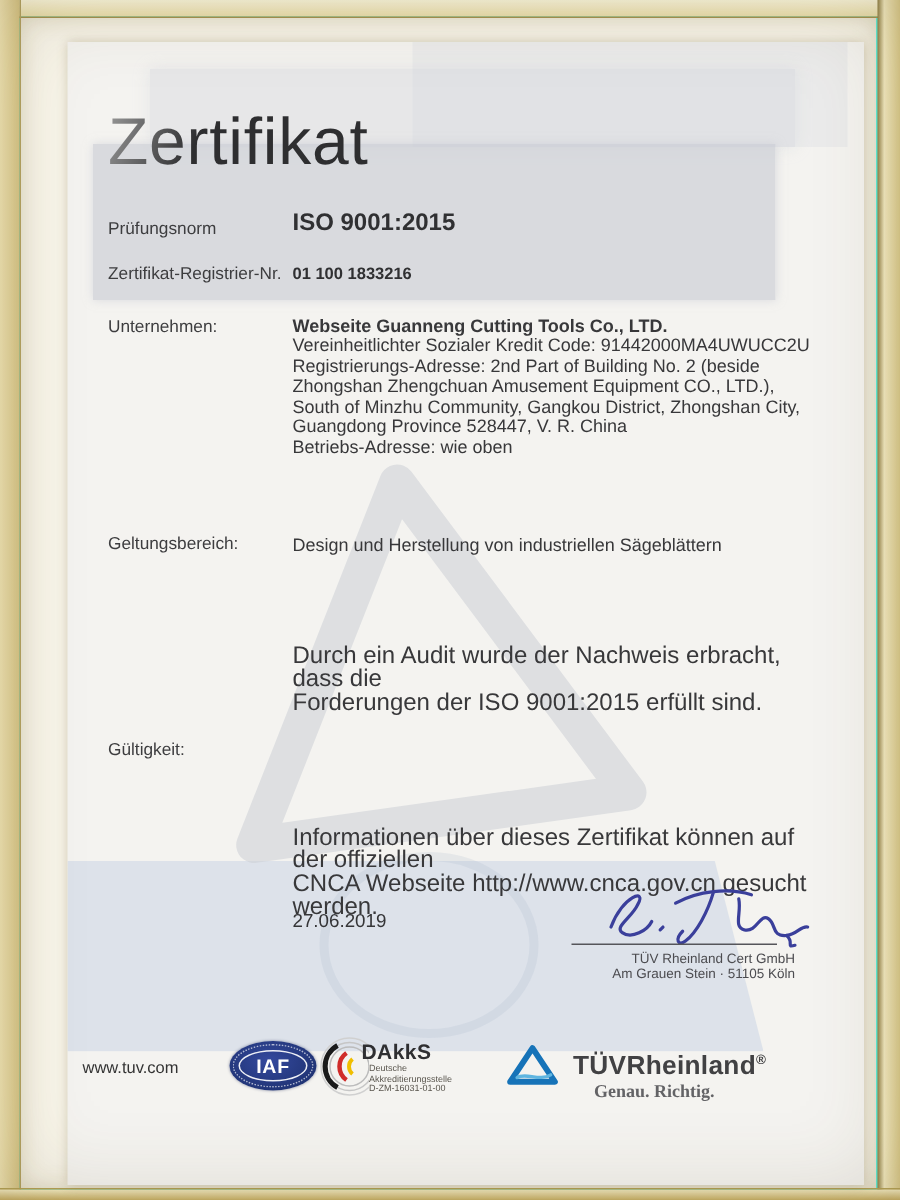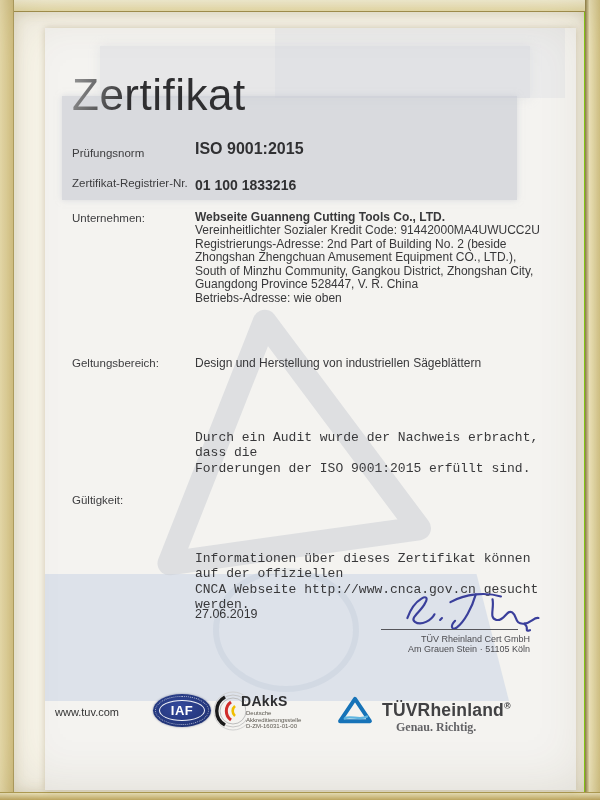--- a/index.html
+++ b/index.html
@@ -1,19 +1,19 @@
 <!DOCTYPE html>
 <html><head>
 <meta charset="utf-8">
 <style>
   html,body{margin:0;padding:0;background:#222;}
   .photo{
     position:relative;width:600px;height:800px;overflow:hidden;
     font-family:"Liberation Sans",sans-serif;color:#3a3a3c;
-    background:#84cc16;
+    background:#5eead4;
   }
   
   .frame-top{position:absolute;left:0;top:0;right:0;height:11px;
     background:linear-gradient(#f9f4da,#e8ddab);border-bottom:1px solid #a3914f;}
   .frame-left{position:absolute;left:0;top:0;bottom:0;width:13px;
     background:linear-gradient(90deg,#f0e4b4,#d5c385);border-right:1px solid #b2a162;}
   .frame-right{position:absolute;right:0;top:0;bottom:0;width:15px;
     background:linear-gradient(90deg,#8f7f46,#f2e9c0 30%,#d9c98b);}
   .frame-bottom{position:absolute;left:0;right:0;bottom:0;height:7px;
     background:linear-gradient(#f4ecc4,#c6ae66);border-top:1px solid #b5a257;}
@@ -38,23 +38,23 @@
   
   .abs{position:absolute;}
   .title{left:72px;top:70px;font-size:44px;letter-spacing:.5px;
     background:linear-gradient(110deg,#9a9a9a 0%,#2e2e30 35%);
     -webkit-background-clip:text;background-clip:text;color:transparent;}
   .lbl{left:72px;font-size:11.5px;color:#3d3d3f;}
   .val{left:195px;}
   .b{font-weight:bold;}
   .pre{white-space:pre-line;}
   .body12{font-size:12px;line-height:13.6px;color:#38383a;}
-  .body125{font-size:13px;line-height:15.3px;color:#38383a;font-family:Liberation Mono, monospace;}
+  .body125{font-size:16px;line-height:15.3px;color:#38383a;}
   .iso{font-size:16px;font-weight:bold;color:#303032;}
-  .reg{font-size:14px;font-weight:bold;color:#303032;}
+  .reg{font-size:11px;font-weight:bold;color:#303032;}
   .date{font-size:12.5px;color:#353537;text-align:right;}
   .sig-line{left:381px;top:629px;width:137px;height:1px;background:#55555a;}
   .issuer{left:376px;top:634px;width:154px;text-align:right;font-size:9px;
     line-height:10px;color:#4c4c50;}
   
   .website{left:55px;top:706px;font-size:11px;color:#333;}
   .iaf{left:153px;top:694px;width:58px;height:33px;border-radius:50%;
     background:radial-gradient(ellipse at 45% 40%,#34499e,#203374 75%);
     box-shadow:0 0 2px rgba(20,30,80,.5);}
   .iaf .ring1{position:absolute;inset:2px;border:1px dotted rgba(255,255,255,.65);border-radius:50%;}

